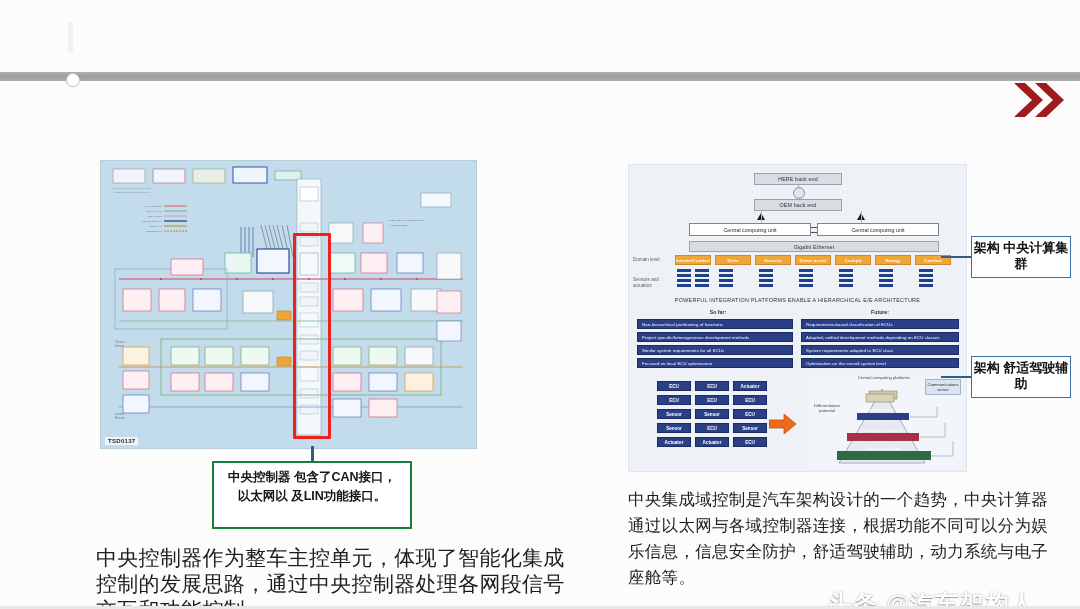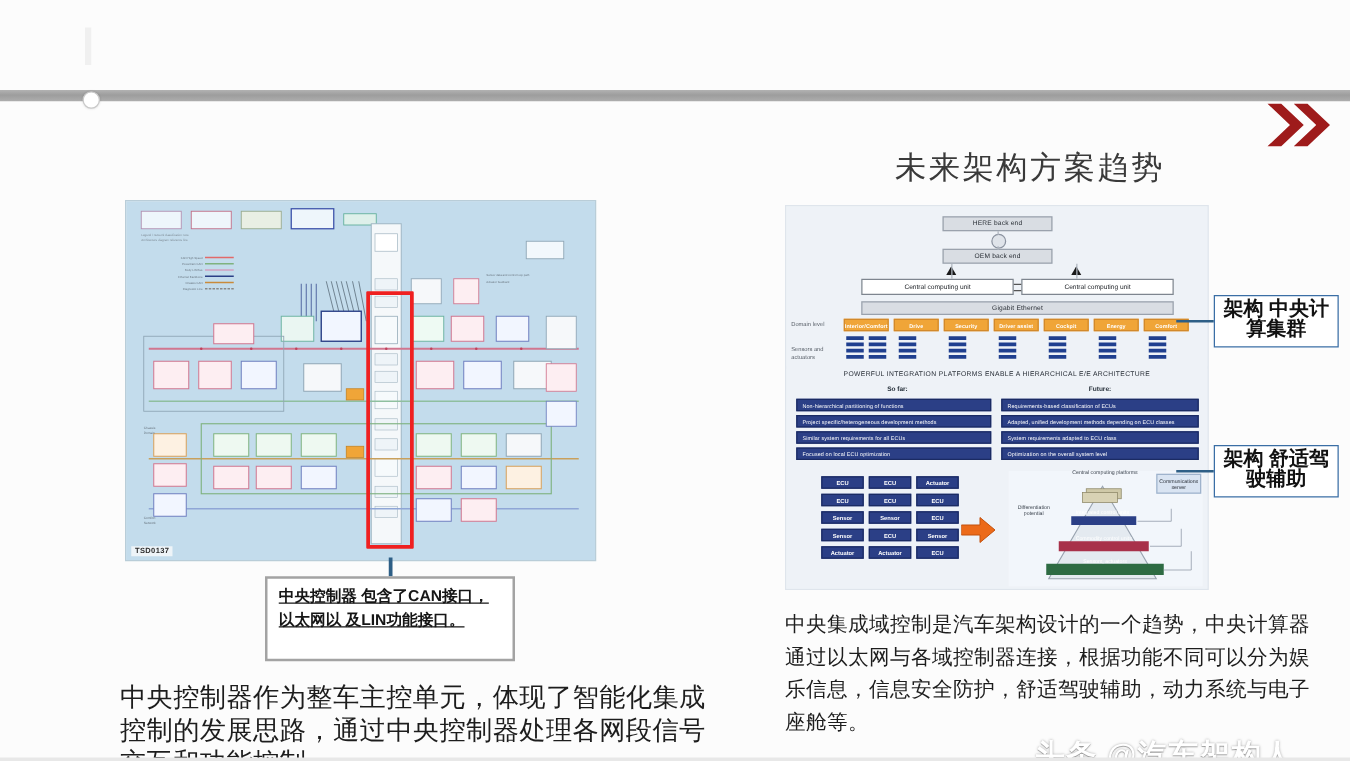--- a/index.html
+++ b/index.html
@@ -54,24 +54,24 @@
     font-family:"Liberation Sans",sans-serif;font-weight:bold;
     background:#eef4f8;padding:1px 3px;letter-spacing:.3px;
   }
   .redbox{
     position:absolute;left:192px;top:72px;width:32px;height:200px;
     border:3.5px solid #ef2020;border-radius:1px;background:transparent;
   }
 
   
   .callout{
-    position:absolute;border:2px solid #a3a3a3;background:#ffffff;
+    position:absolute;border:2px solid #15803d;background:#ffffff;
     box-sizing:border-box;
     font-family:"Liberation Sans","DejaVu Sans",sans-serif;
-    color:#161616;text-align:left;text-decoration:underline;
+    color:#161616;text-align:center;
   }
   #callout-left{
     left:212px;top:461px;width:200px;height:68px;
     font-size:12.5px;line-height:19px;font-weight:bold;
     padding:5px 9px 0 9px;
   }
   .callout-stem{
     position:absolute;left:311px;top:446px;width:3px;height:16px;background:#2e5f86;
   }
 
@@ -137,21 +137,21 @@
   .commbox{
     position:absolute;box-sizing:border-box;background:#d9e4f2;border:1px solid #9fb3cc;
     font-size:4.2px;color:#2a3039;display:flex;align-items:center;justify-content:center;
     text-align:center;
   }
 
   
   .rcal{
     position:absolute;box-sizing:border-box;border:1.6px solid #3a6ea5;background:#fff;
     font-family:"Liberation Sans","DejaVu Sans",sans-serif;font-weight:bold;
-    font-size:16px;line-height:16px;color:#111;text-align:center;padding-top:3px;
+    font-size:13px;line-height:16px;color:#111;text-align:center;padding-top:3px;
   }
   #rcal-1{left:971px;top:236px;width:100px;height:42px;}
   #rcal-2{left:971px;top:356px;width:100px;height:42px;}
   .rlead{position:absolute;height:2px;background:#2e5f86;}
   #rlead-1{left:941px;top:256px;width:31px;}
   #rlead-2{left:941px;top:376px;width:31px;}
 
   
   .watermark{
     position:absolute;left:828px;top:562px;
@@ -173,21 +173,20 @@
   <div class="band-dot"></div>
 
   <div class="chev">
     <svg width="54" height="40" viewBox="0 0 54 40">
       <path d="M2 3 L20 20 L2 37 L13 37 L31 20 L13 3 Z" fill="#9e1b1b"></path>
       <path d="M23 3 L41 20 L23 37 L34 37 L52 20 L34 3 Z" fill="#9e1b1b"></path>
     </svg>
   </div>
 
   <div class="title" id="title-left">主流架构方案</div>
-  <div class="title" id="title-right">未来架构方案趋势</div>
 
   <div class="leftimg">
     <div class="board">
       <svg width="375" height="287" viewBox="0 0 375 287">
         <rect x="0" y="0" width="375" height="287" fill="#c3dcec"></rect>
 
         <rect x="12" y="8" width="32" height="14" fill="#eef6fb" stroke="#b28fb0" stroke-width="0.7"></rect>
         <rect x="52" y="8" width="32" height="14" fill="#eef6fb" stroke="#c26c85" stroke-width="0.7"></rect>
         <rect x="92" y="8" width="32" height="14" fill="#e9efe4" stroke="#97a98c" stroke-width="0.7"></rect>
         <rect x="132" y="6" width="34" height="16" fill="#eef6fb" stroke="#3a4fa8" stroke-width="1"></rect>

